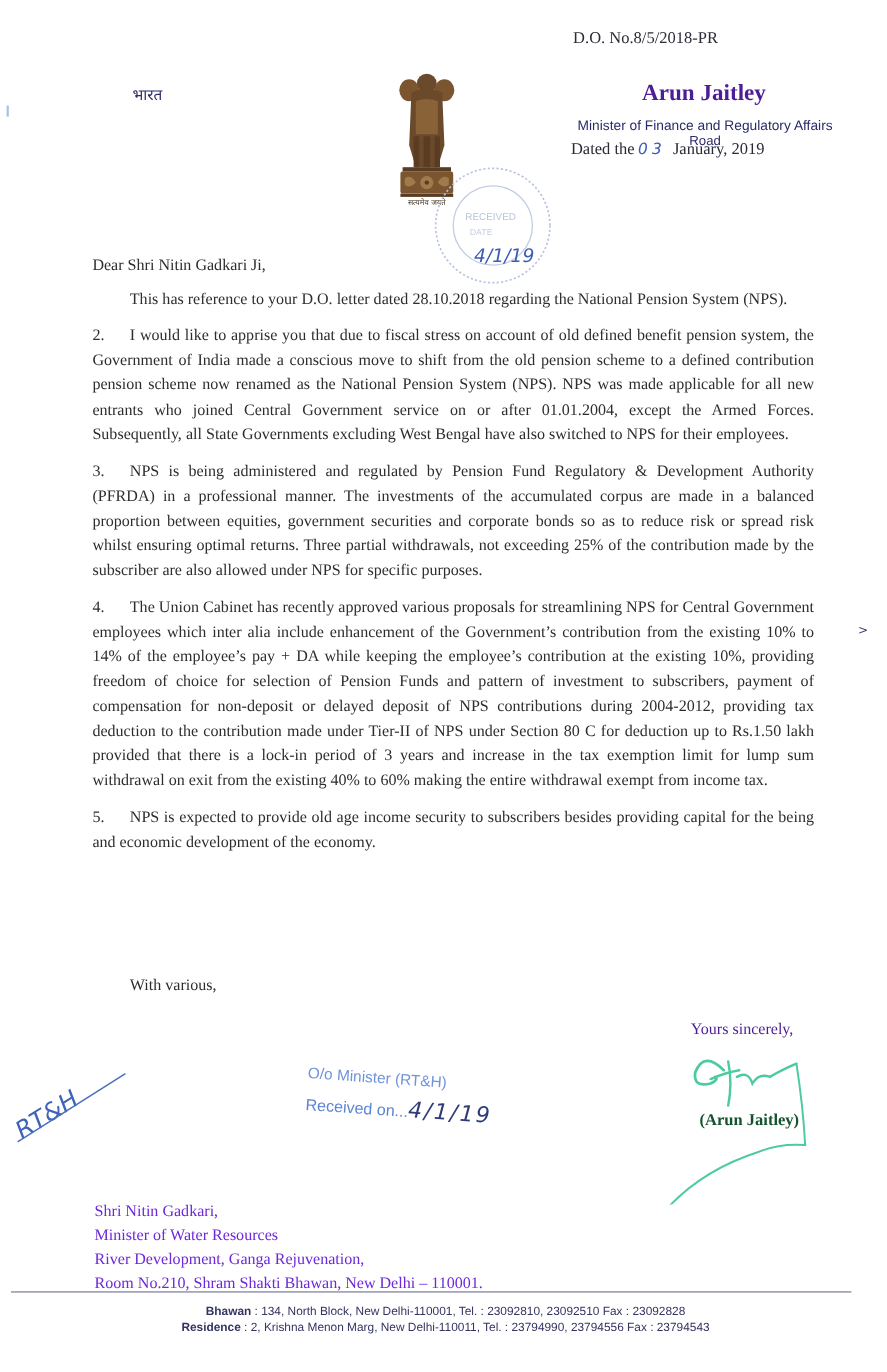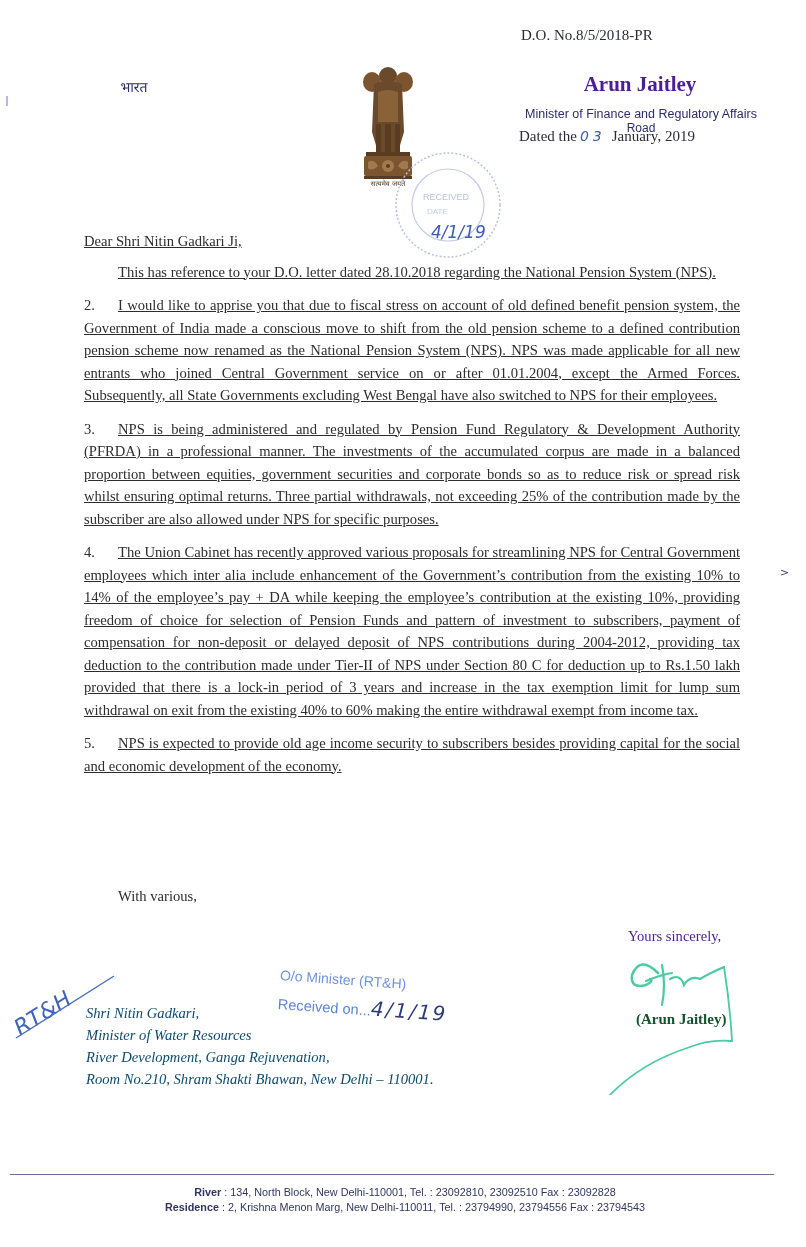--- a/index.html
+++ b/index.html
@@ -19,40 +19,40 @@
   #emblem-motto { left:352px; top:179px; width:72px; text-align:center; font-size:7px; color:#4a3a28; font-family:"DejaVu Sans", sans-serif; }
 
   #received-stamp { left:393px; top:150px; width:110px; height:110px; }
 
   #name-title { left:520px; top:72px; width:240px; text-align:center; font-size:21px; font-weight:bold; color:#4c1d95; }
   #designation { left:486px; top:107px; width:310px; text-align:center; font-size:12.5px; color:#2c2c6a; font-family:"Liberation Sans", sans-serif; }
   #country { left:486px; top:122px; width:310px; text-align:center; font-size:12px; color:#2c2c6a; font-family:"Liberation Sans", sans-serif; line-height:12px; }
   #dated-line { left:519px; top:128px; font-size:15px; color:#2b2b38; white-space:nowrap; }
   #dated-day { color:#3c5bb5; font-family:"DejaVu Sans", sans-serif; font-style:italic; font-size:14px; margin:0 6px 0 3px; letter-spacing:4px; }
 
-  #body { left:84px; top:230px; width:656px; font-size:14.6px; line-height:22.5px; color:#2d2d2d;text-decoration:underline; }
+  #body { left:84px; top:230px; width:656px; font-size:14.6px; line-height:22.5px; color:#2d2d2d; }
   #body p { margin:0; text-align:justify; }
   #salutation { margin-bottom:8px !important; }
   .para { margin-bottom:11px !important; }
   .indent { text-indent:34px; }
   .num { display:inline-block; width:34px; }
 
   #regards { left:118px; top:888px; font-size:14.6px; color:#2d2d2d; }
 
   #closing { left:628px; top:928px; font-size:14.6px; color:#4c1d95; }
   #signature { left:600px; top:945px; width:190px; height:150px; }
   #signatory { left:636px; top:1011px; font-size:15px; font-weight:bold; color:#14532d; }
 
   #rt-note { left:10px; top:958px; width:105px; height:82px; }
 
   #stamp-office { left:280px; top:967px; font-size:14px; color:#6f93dc; font-family:"Liberation Sans", sans-serif; transform:rotate(4deg); transform-origin:left; }
   #stamp-received { left:278px; top:990px; font-size:14.6px; color:#5c84d6; font-family:"Liberation Sans", sans-serif; transform:rotate(4deg); transform-origin:left; white-space:nowrap; }
   #stamp-date { font-family:"DejaVu Sans", sans-serif; font-style:italic; color:#2f3b78; font-size:20px; letter-spacing:2px; }
 
-  #address { left:86px; top:1002px; font-size:14.6px; line-height:22px; color:#0c4a6e;font-style:italic; }
+  #address { left:86px; top:1090px; font-size:14.6px; line-height:22px; color:#6d28d9; }
 
   #footer-rule { left:10px; top:1174px; width:764px; height:1px; background:#6e6e94; }
   #footer { left:80px; top:1185px; width:650px; text-align:center; font-family:"Liberation Sans", sans-serif; font-size:10.8px; line-height:15px; color:#343462; }
   #footer b { font-weight:bold; }
 
   #side-arrow { left:780px; top:566px; font-size:11px; color:#333b6a; font-family:"DejaVu Sans", sans-serif; }
 </style>
 </head>
 <body>
 
@@ -97,21 +97,21 @@
 <div class="abs serif" id="dated-line">
   <span>Dated the</span><span id="dated-day">03</span><span>January, 2019</span>
 </div>
 
 <div class="abs serif" id="body">
   <p id="salutation">Dear Shri Nitin Gadkari Ji,</p>
   <p class="para indent">This has reference to your D.O. letter dated 28.10.2018 regarding the National Pension System (NPS).</p>
   <p class="para"><span class="num">2.</span><span>I would like to apprise you that due to fiscal stress on account of old defined benefit pension system, the Government of India made a conscious move to shift from the old pension scheme to a defined contribution pension scheme now renamed as the National Pension System (NPS). NPS was made applicable for all new entrants who joined Central Government service on or after 01.01.2004, except the Armed Forces. Subsequently, all State Governments excluding West Bengal have also switched to NPS for their employees.</span></p>
   <p class="para"><span class="num">3.</span><span>NPS is being administered and regulated by Pension Fund Regulatory &amp; Development Authority (PFRDA) in a professional manner. The investments of the accumulated corpus are made in a balanced proportion between equities, government securities and corporate bonds so as to reduce risk or spread risk whilst ensuring optimal returns. Three partial withdrawals, not exceeding 25% of the contribution made by the subscriber are also allowed under NPS for specific purposes.</span></p>
   <p class="para"><span class="num">4.</span><span>The Union Cabinet has recently approved various proposals for streamlining NPS for Central Government employees which inter alia include enhancement of the Government’s contribution from the existing 10% to 14% of the employee’s pay + DA while keeping the employee’s contribution at the existing 10%, providing freedom of choice for selection of Pension Funds and pattern of investment to subscribers, payment of compensation for non-deposit or delayed deposit of NPS contributions during 2004-2012, providing tax deduction to the contribution made under Tier-II of NPS under Section 80 C for deduction up to Rs.1.50 lakh provided that there is a lock-in period of 3 years and increase in the tax exemption limit for lump sum withdrawal on exit from the existing 40% to 60% making the entire withdrawal exempt from income tax.</span></p>
-  <p class="para"><span class="num">5.</span><span>NPS is expected to provide old age income security to subscribers besides providing capital for the social and economic development of the economy.</span></p>
+  <p class="para"><span class="num">5.</span><span>NPS is expected to provide old age income security to subscribers besides providing capital for the being and economic development of the economy.</span></p>
 </div>
 
 <div class="abs serif" id="regards">With various,</div>
 
 <div class="abs serif" id="closing">Yours sincerely,</div>
 <svg class="abs" id="signature" viewBox="0 0 190 150">
   <path d="M58 28 Q40 10 32 30 Q30 44 46 40 Q54 36 50 34" fill="none" stroke="#4ccba0" stroke-width="2.5" stroke-linecap="round"></path>
   <path d="M46 36 Q60 30 72 28 M62 20 Q66 40 62 60 M70 34 Q80 28 84 40 Q90 30 100 34 Q110 28 124 22" fill="none" stroke="#4ccba0" stroke-width="2.2" stroke-linecap="round"></path>
   <path d="M124 22 Q130 60 132 96 Q110 94 90 102 Q40 118 8 152" fill="none" stroke="#4ccba0" stroke-width="1.8" stroke-linecap="round"></path>
 </svg>
@@ -131,15 +131,15 @@
   <div>Shri Nitin Gadkari,</div>
   <div>Minister of Water Resources</div>
   <div>River Development, Ganga Rejuvenation,</div>
   <div>Room No.210, Shram Shakti Bhawan, New Delhi – 110001.</div>
 </div>
 
 <div class="abs" id="side-arrow">&gt;</div>
 
 <div class="abs" id="footer-rule"></div>
 <div class="abs" id="footer">
-  <div><b>River</b><span> : 134, North Block, New Delhi-110001,  Tel. : 23092810, 23092510   Fax : 23092828</span></div>
+  <div><b>Bhawan</b><span> : 134, North Block, New Delhi-110001,  Tel. : 23092810, 23092510   Fax : 23092828</span></div>
   <div><b>Residence</b><span> : 2, Krishna Menon Marg, New Delhi-110011, Tel. : 23794990, 23794556  Fax : 23794543</span></div>
 </div>
 
 </body></html>

